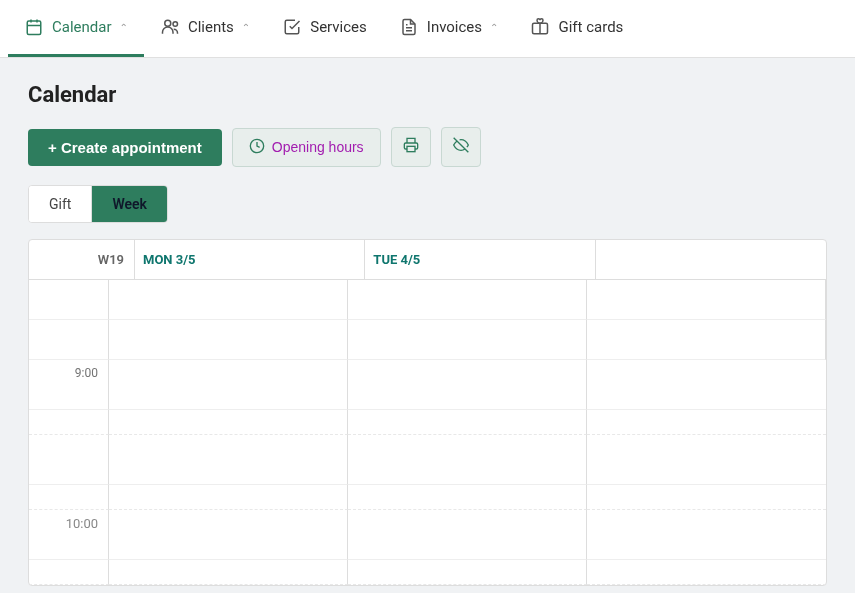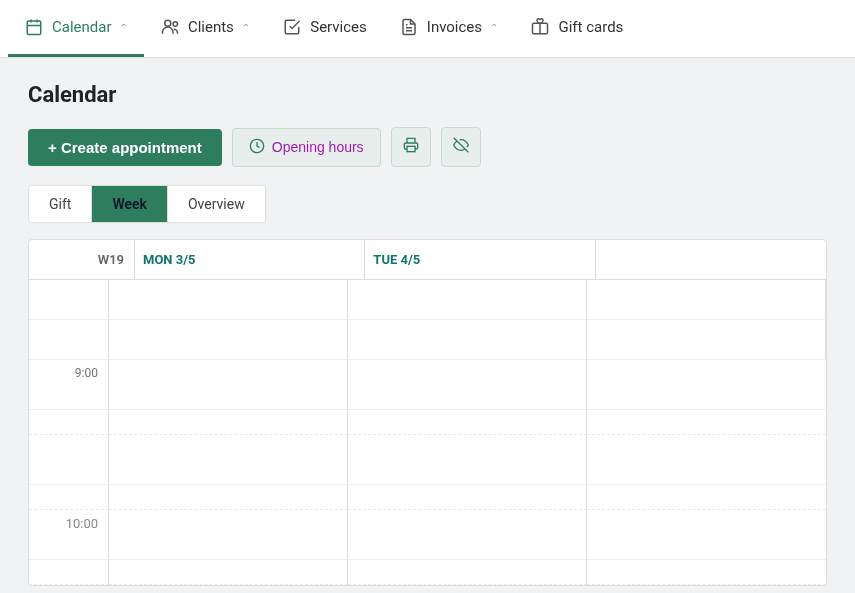--- a/index.html
+++ b/index.html
@@ -313,23 +313,20 @@
     </div>
   </div>
 
   <div class="tabs">
     <div class="tab">
       <span>Gift</span>
     </div>
     <div class="tab active">
       <span>Week</span>
     </div>
-    <div class="tab">
-      <span>Overview</span>
-    </div>
   </div>
 
   <div class="calendar-container">
 
     <div class="calendar-header">
       <div class="cal-header-cell">W19</div>
       <div class="cal-header-cell">MON 3/5</div>
       <div class="cal-header-cell">TUE 4/5</div>
       <div class="cal-header-cell"></div>
     </div>

